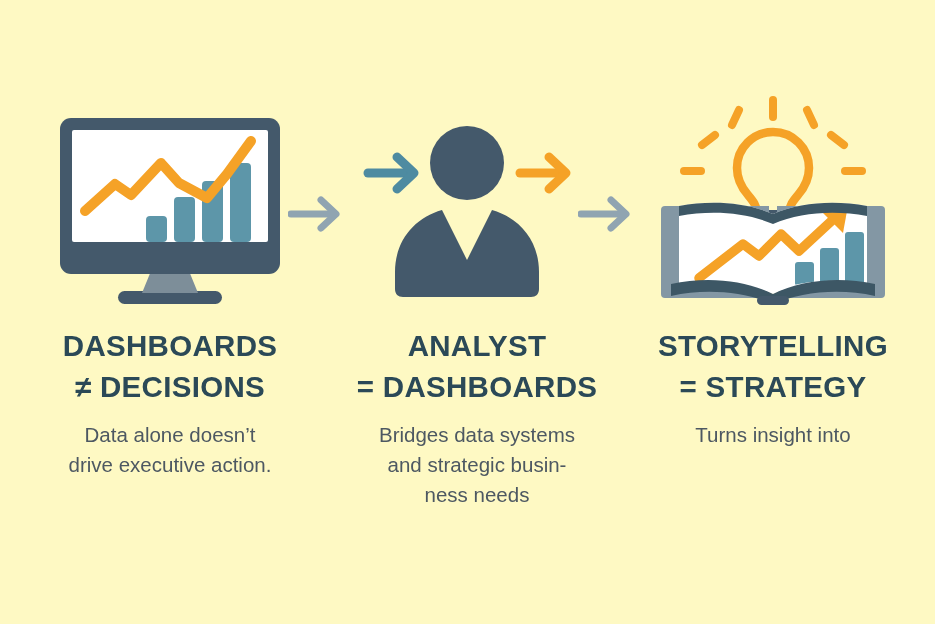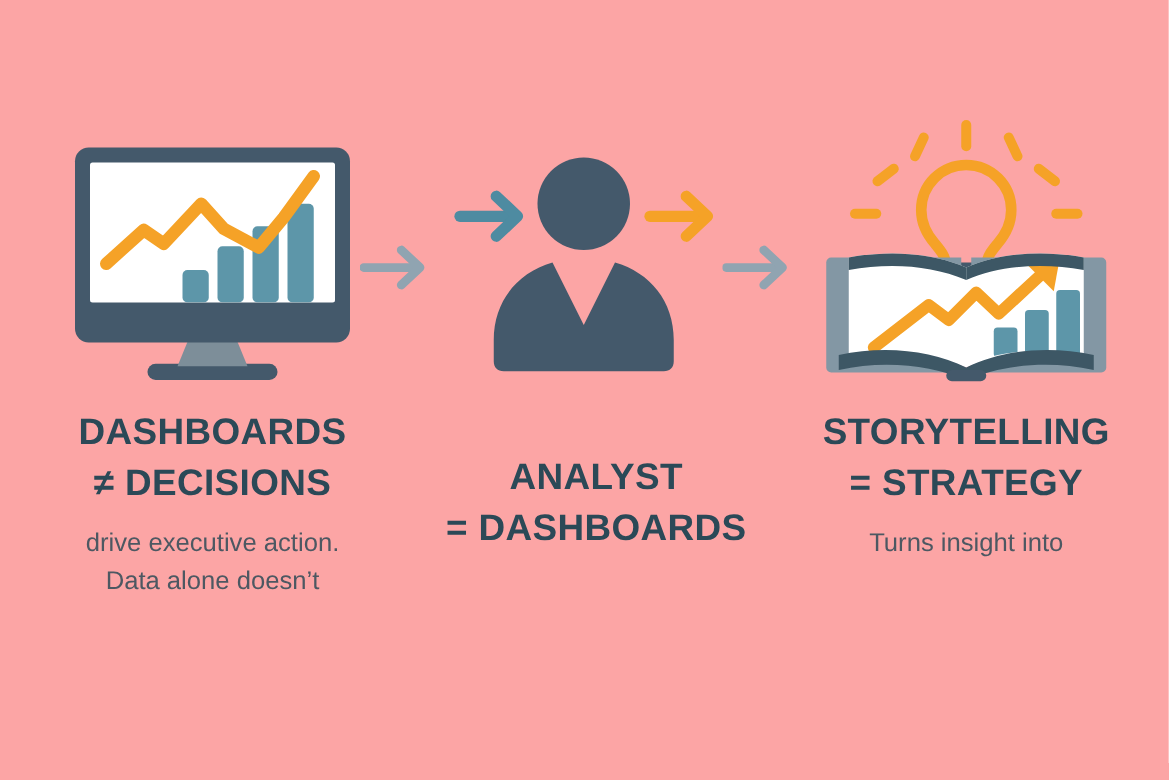--- a/index.html
+++ b/index.html
@@ -11,34 +11,34 @@
     width: 935px;
     height: 624px;
     background: #ffffff;
     font-family: "Liberation Sans", sans-serif;
     overflow: hidden;
   }
   #stage {
     position: relative;
     width: 935px;
     height: 624px;
-    background: #fca5a5;
+    background: #fef9c3;
   }
 
   
   .column {
     position: absolute;
     top: 96px;
     width: 290px;
     display: flex;
     flex-direction: column;
     align-items: center;
   }
   #col-dashboards { left: 25px; }
-  #col-analyst    { left: 332px; gap: 36px; }
+  #col-analyst    { left: 332px; }
   #col-story      { left: 628px; justify-content: space-between; }
 
   .icon-area {
     height: 215px;
     width: 100%;
     display: flex;
     align-items: flex-end;
     justify-content: center;
     position: relative;
   }
@@ -105,22 +105,22 @@
         </g>
       </svg>
     </div>
 
     <div class="headline">
       <span class="ln">DASHBOARDS</span>
       <span class="ln">≠ DECISIONS</span>
     </div>
 
     <div class="body-copy">
+      <span class="ln">Data alone doesn’t</span>
       <span class="ln">drive executive action.</span>
-      <span class="ln">Data alone doesn’t</span>
     </div>
   </div>
 
   <div class="connector" id="connector-1">
     <svg width="58" height="42" viewBox="0 0 58 42">
       <line x1="3" y1="21" x2="40" y2="21" stroke="#90a4b1" stroke-width="7" stroke-linecap="round"></line>
       <polyline points="33,7 48,21 33,35" fill="none" stroke="#90a4b1" stroke-width="7" stroke-linecap="round" stroke-linejoin="round"></polyline>
     </svg>
   </div>
 
@@ -152,20 +152,25 @@
                  C177 130 158 107 130 99
                  Z" fill="#44596b"></path>
       </svg>
     </div>
 
     <div class="headline">
       <span class="ln">ANALYST</span>
       <span class="ln">= DASHBOARDS</span>
     </div>
 
+    <div class="body-copy">
+      <span class="ln">Bridges data systems</span>
+      <span class="ln">and strategic busin-</span>
+      <span class="ln">ness needs</span>
+    </div>
   </div>
 
   <div class="connector" id="connector-2">
     <svg width="58" height="42" viewBox="0 0 58 42">
       <line x1="3" y1="21" x2="40" y2="21" stroke="#90a4b1" stroke-width="7" stroke-linecap="round"></line>
       <polyline points="33,7 48,21 33,35" fill="none" stroke="#90a4b1" stroke-width="7" stroke-linecap="round" stroke-linejoin="round"></polyline>
     </svg>
   </div>
 
   <div class="column" id="col-story">

